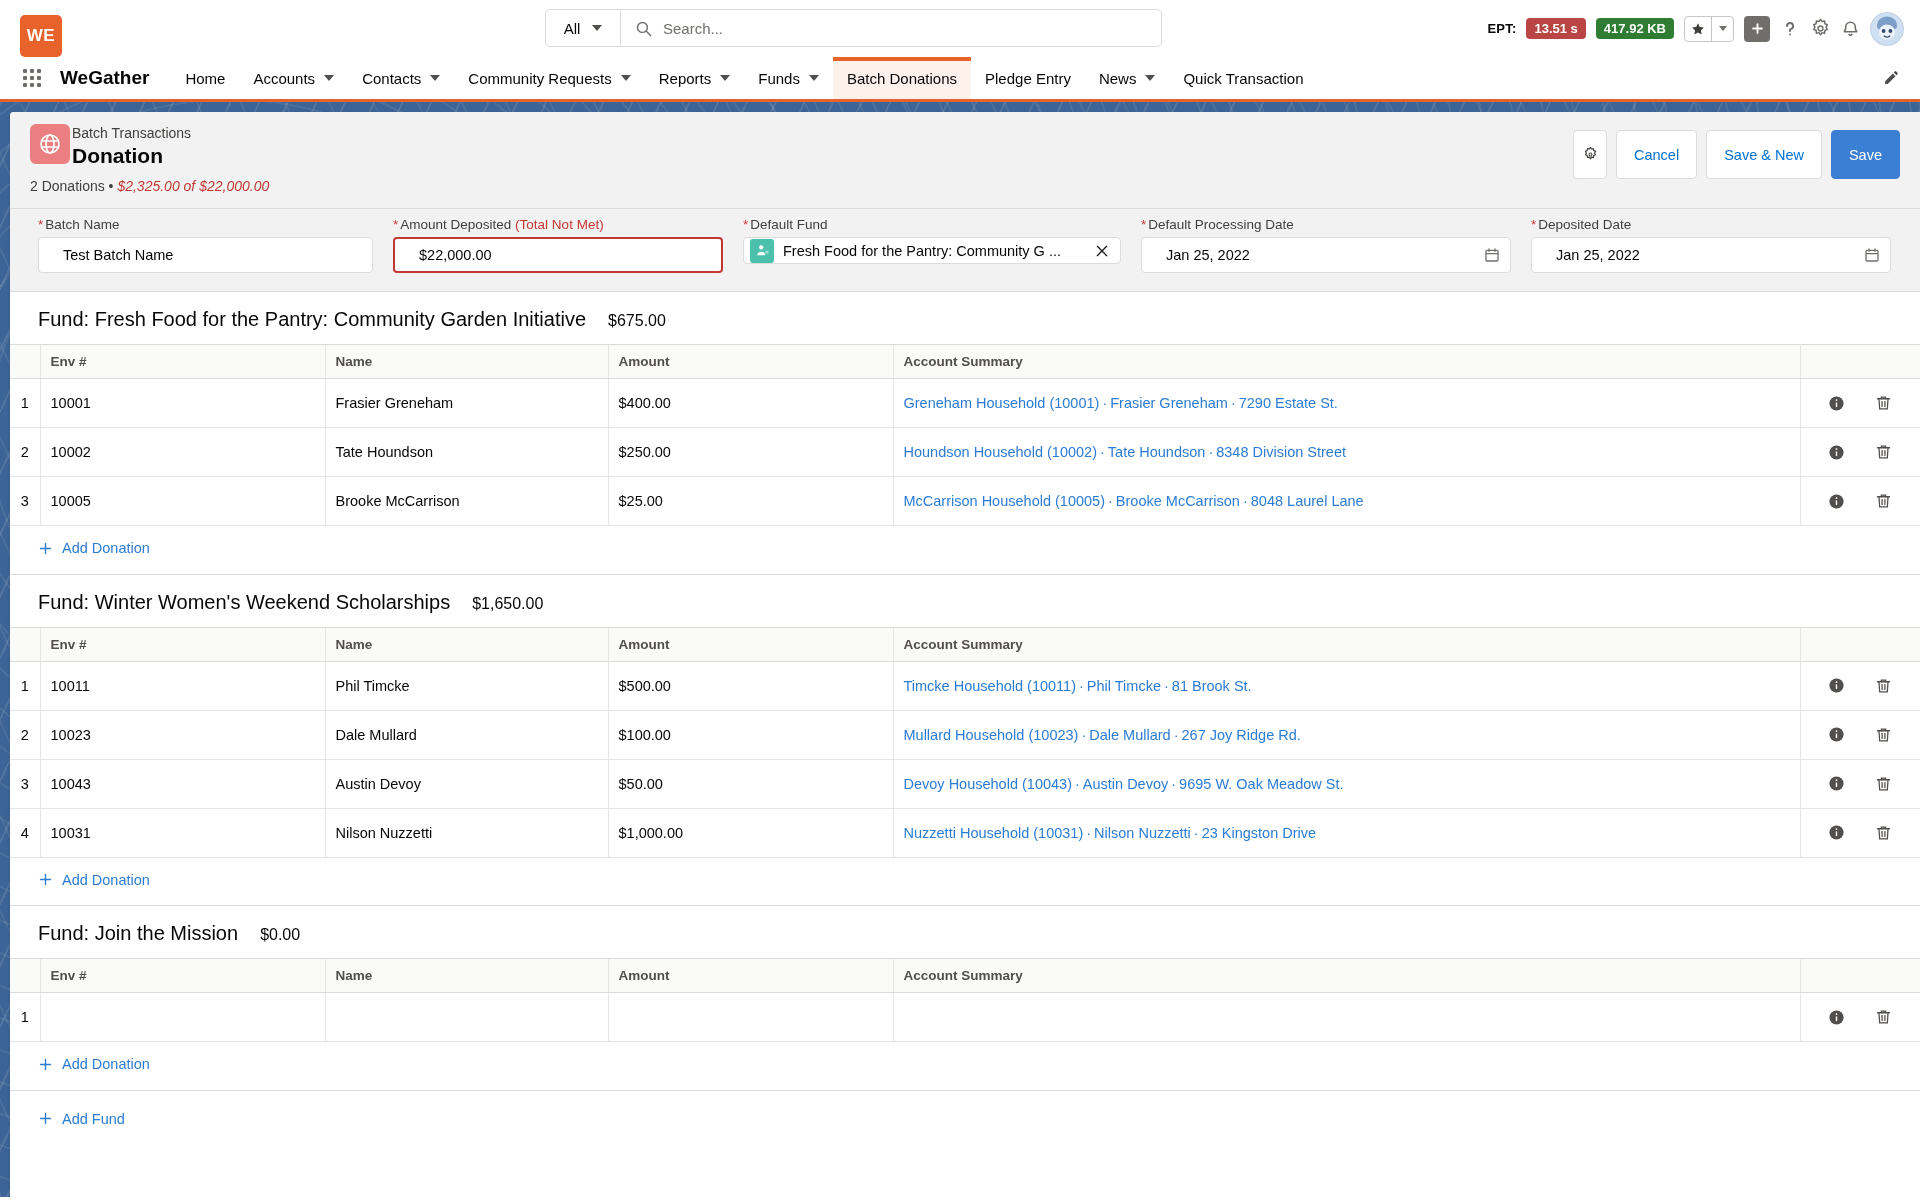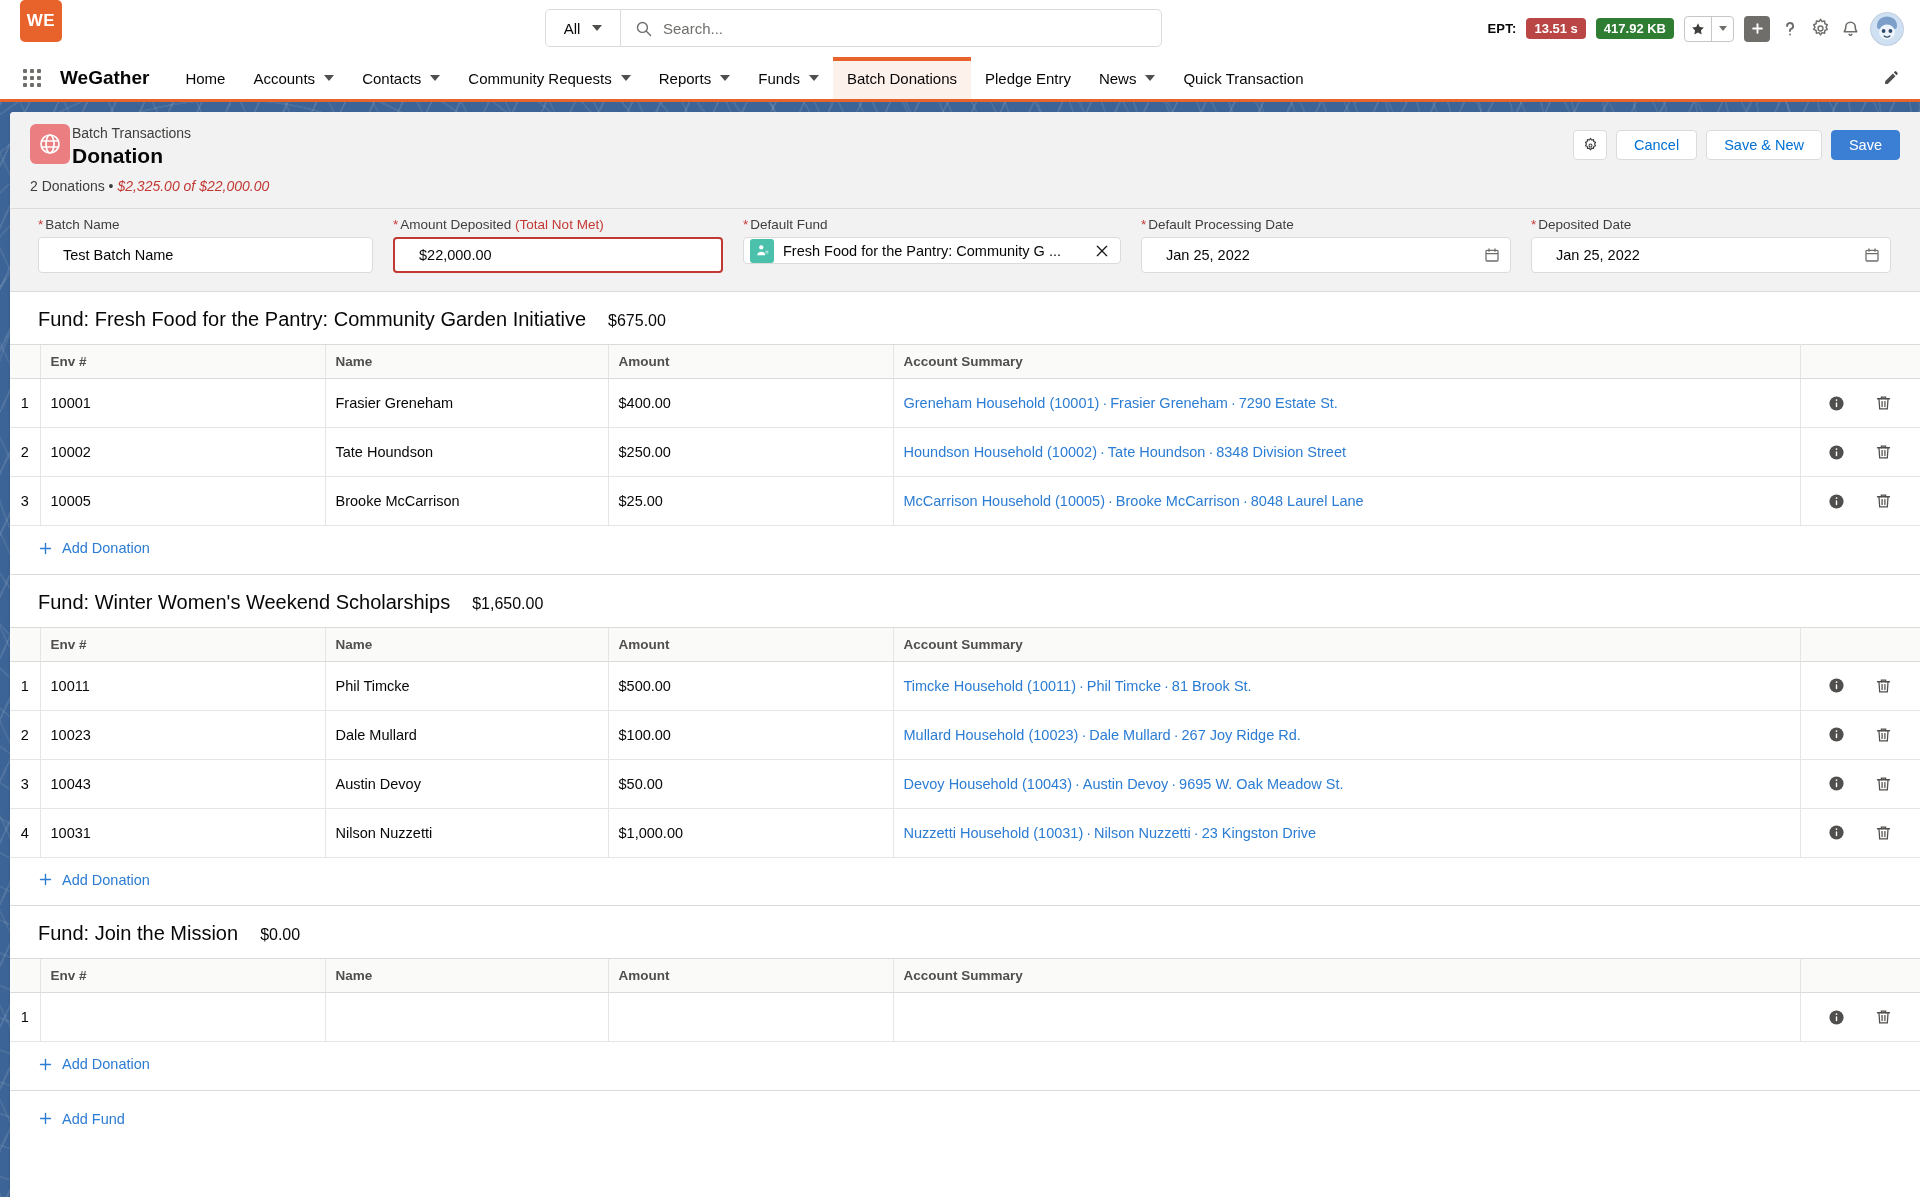--- a/index.html
+++ b/index.html
@@ -5,21 +5,21 @@
   * { box-sizing: border-box; margin: 0; padding: 0; }
   html, body {
     width: 1920px; height: 1200px;
     font-family: "Liberation Sans", sans-serif;
     background: #fff; overflow: hidden;
   }
 
   
   .global-header {
     height: 57px; background: #fff;
-    display: flex; align-items: flex-start;
+    display: flex; align-items: flex-end;
     position: relative;
   }
   .app-logo {
     width: 42px; height: 42px; margin-left: 20px;
     background: #e8622c; border-radius: 5px;
     display: flex; align-items: center; justify-content: center;
     color: #fff; font-weight: bold; font-size: 17px; letter-spacing: .5px;
   }
   .search-wrap {
     position: absolute; left: 545px; top: 9px;
@@ -133,21 +133,21 @@
   }
   .rec-sub { font-size: 14px; color:#3e3e3c; line-height: 1.35; }
   .rec-name { font-size: 21px; font-weight: bold; color:#080707; line-height: 1.25; }
   .rec-meta { font-size: 14px; color:#3e3e3c; margin-top: 9px; }
   .rec-meta .amt { color:#c23934;font-style:italic; }
   .rec-actions {
     position: absolute; right: 20px; top: 18px;
     display: flex; align-items: center; gap: 9px;
   }
   .btn {
-    height: 30px; padding: 0 17px; border-radius: 4px;
+    height: 49px; padding: 0 17px; border-radius: 4px;
     border: 1px solid #dddbda; background: #fff; color: #0070d2;
     font-size: 14.5px; font-family: inherit; cursor: pointer;
     display:flex; align-items:center; justify-content:center;
   }
   .btn.brand { background: #3b7fd4; border-color: #3b7fd4; color:#fff; }
   .btn.icon-only { width: 34px; padding: 0; color:#514f4d; }
 
   
   .field-row {
     background: #f3f2f2; border-bottom: 1px solid #dddbda;

